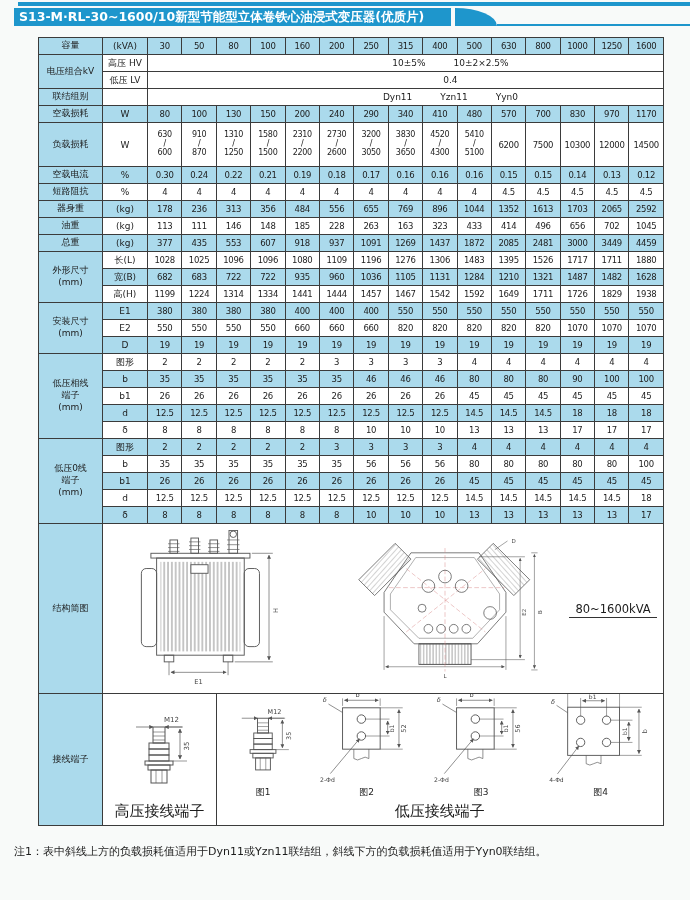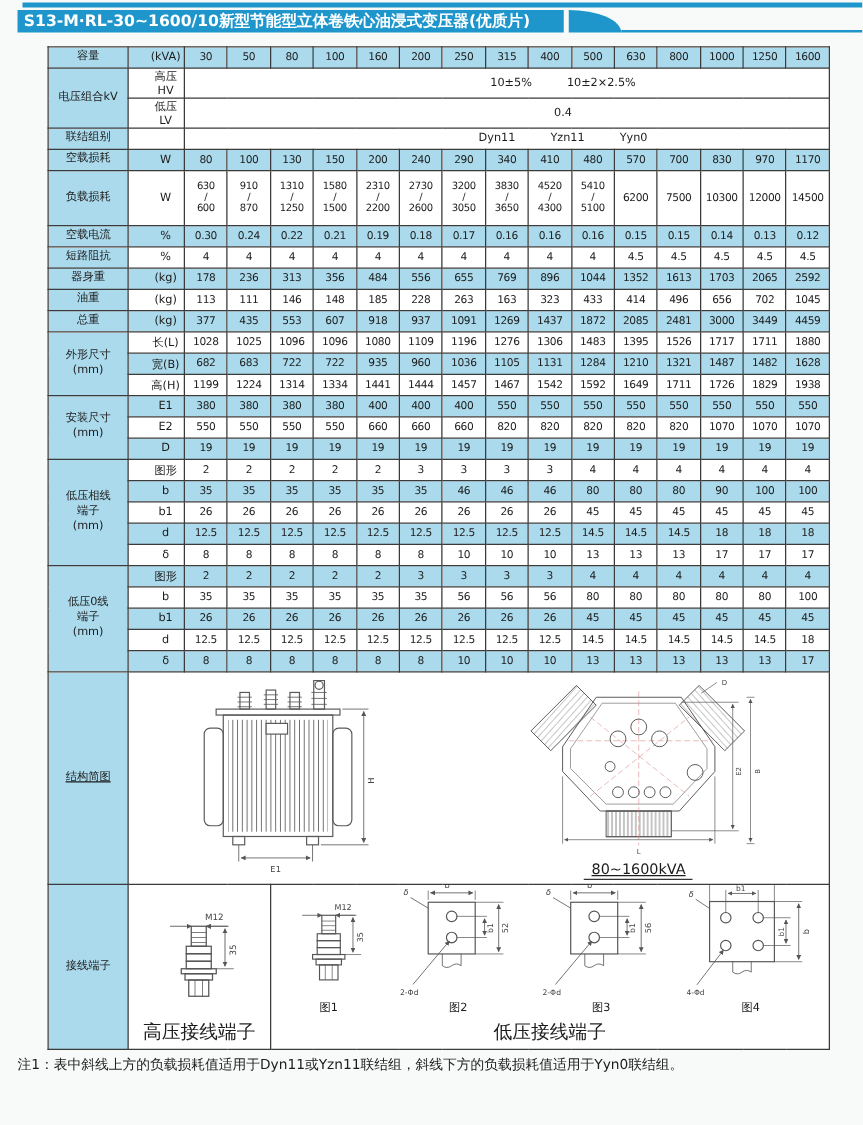--- a/index.html
+++ b/index.html
@@ -25,29 +25,29 @@
   .tbl-wrap{position:absolute;left:38px;top:37px;}
   table{border-collapse:collapse;table-layout:fixed;width:625px;}
   td{
     border:1px solid #3b3b3b;text-align:center;vertical-align:middle;
     padding:0;overflow:hidden;background:#fff;
   }
   .blue{background:#abdaec;}
   tr{height:17px;}
   tr.tall{height:44px;}
   td.g{font-size:9px;white-space:pre-line;line-height:1.3;}
-  td.sub{font-size:9px;padding-left:15px;}
+  td.sub{font-size:9px;}
   td.num{font-size:8.5px;letter-spacing:-0.3px;}
   td.merged{font-size:9px;}
   td.merged .mseg{display:inline-block;margin:0 14px;transform:translateX(45px);}
   .frac{display:flex;flex-direction:column;align-items:center;line-height:1.1;font-size:8px;}
   
   td.draw{vertical-align:middle;}
   .struct-area{display:flex;justify-content:space-around;align-items:center;height:168px;}
-  .topview-col{display:flex;flex-direction:column;align-items:center;}
+  .topview-col{display:flex;flex-direction:row;align-items:center;}
   .kva-caption{font-size:11.5px;border-bottom:1px solid #333;padding:0 6px 1px 6px;margin-top:2px;}
   .term-hv{height:130px;display:flex;flex-direction:column;align-items:center;justify-content:flex-end;}
   .term-lv{height:130px;display:flex;flex-direction:column;justify-content:flex-end;}
   .term-figs{display:flex;justify-content:space-around;align-items:flex-end;width:100%;}
   .figblock{display:flex;flex-direction:column;align-items:center;}
   .fig-cap{font-size:9px;margin-top:1px;}
   .term-cap{font-size:15px;margin:3px 0 4px 0;text-align:center;}
   
   .notes{position:absolute;left:14px;top:842px;width:668px;font-size:11px;line-height:1.8;}
   svg text{font-family:"DejaVu Sans",sans-serif;fill:#444;}
@@ -605,21 +605,21 @@
           <td class="num blue">13</td>
           <td class="num blue">13</td>
           <td class="num blue">13</td>
           <td class="num blue">13</td>
           <td class="num blue">13</td>
           <td class="num blue">17</td>
         </tr>
       </tbody>
   <tbody>
 
-    <tr style="height:170px;text-decoration:underline;">
+    <tr style="height:170px;">
       <td class="g blue">结构简图</td>
       <td class="draw" colspan="16">
         <div class="struct-area">
 
           <svg viewBox="0 0 210 165" width="200" height="158">
             <g stroke="#5a5a5a" fill="none" stroke-width="1">
 
               <rect x="64" y="10" width="8" height="14"></rect>
                   <path d="M62 14h12M62 18h12M62 22h12" stroke-width="0.7"></path>
               <rect x="86" y="8" width="8" height="16"></rect>

